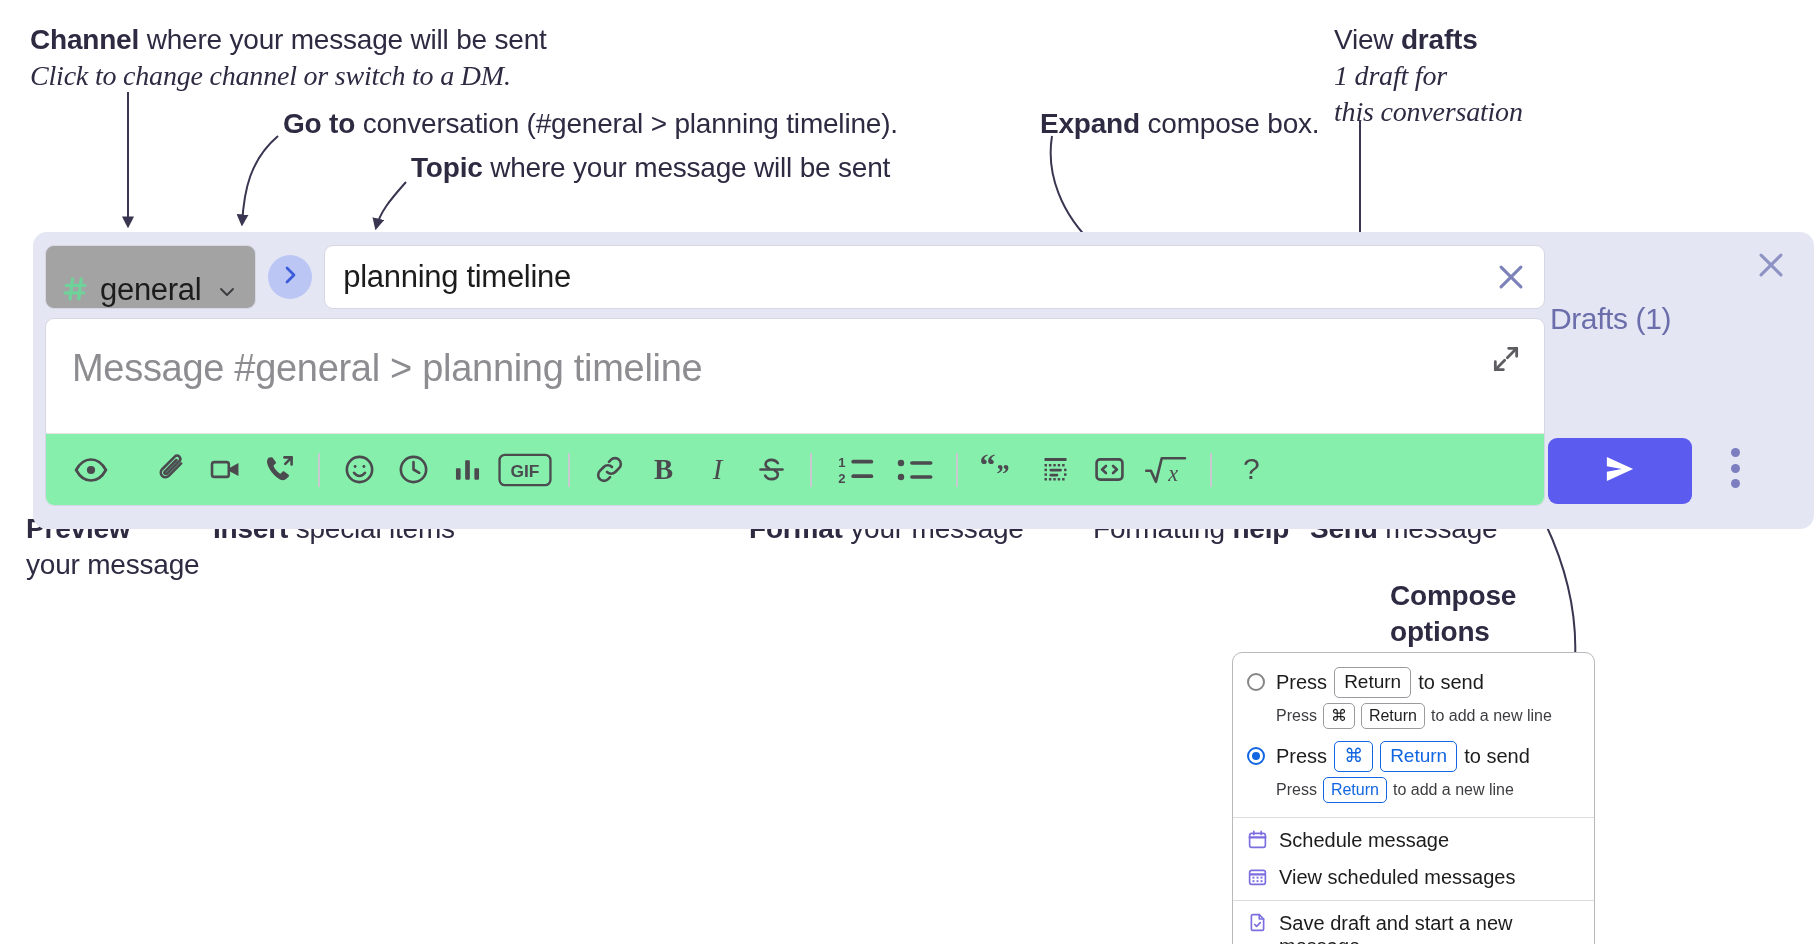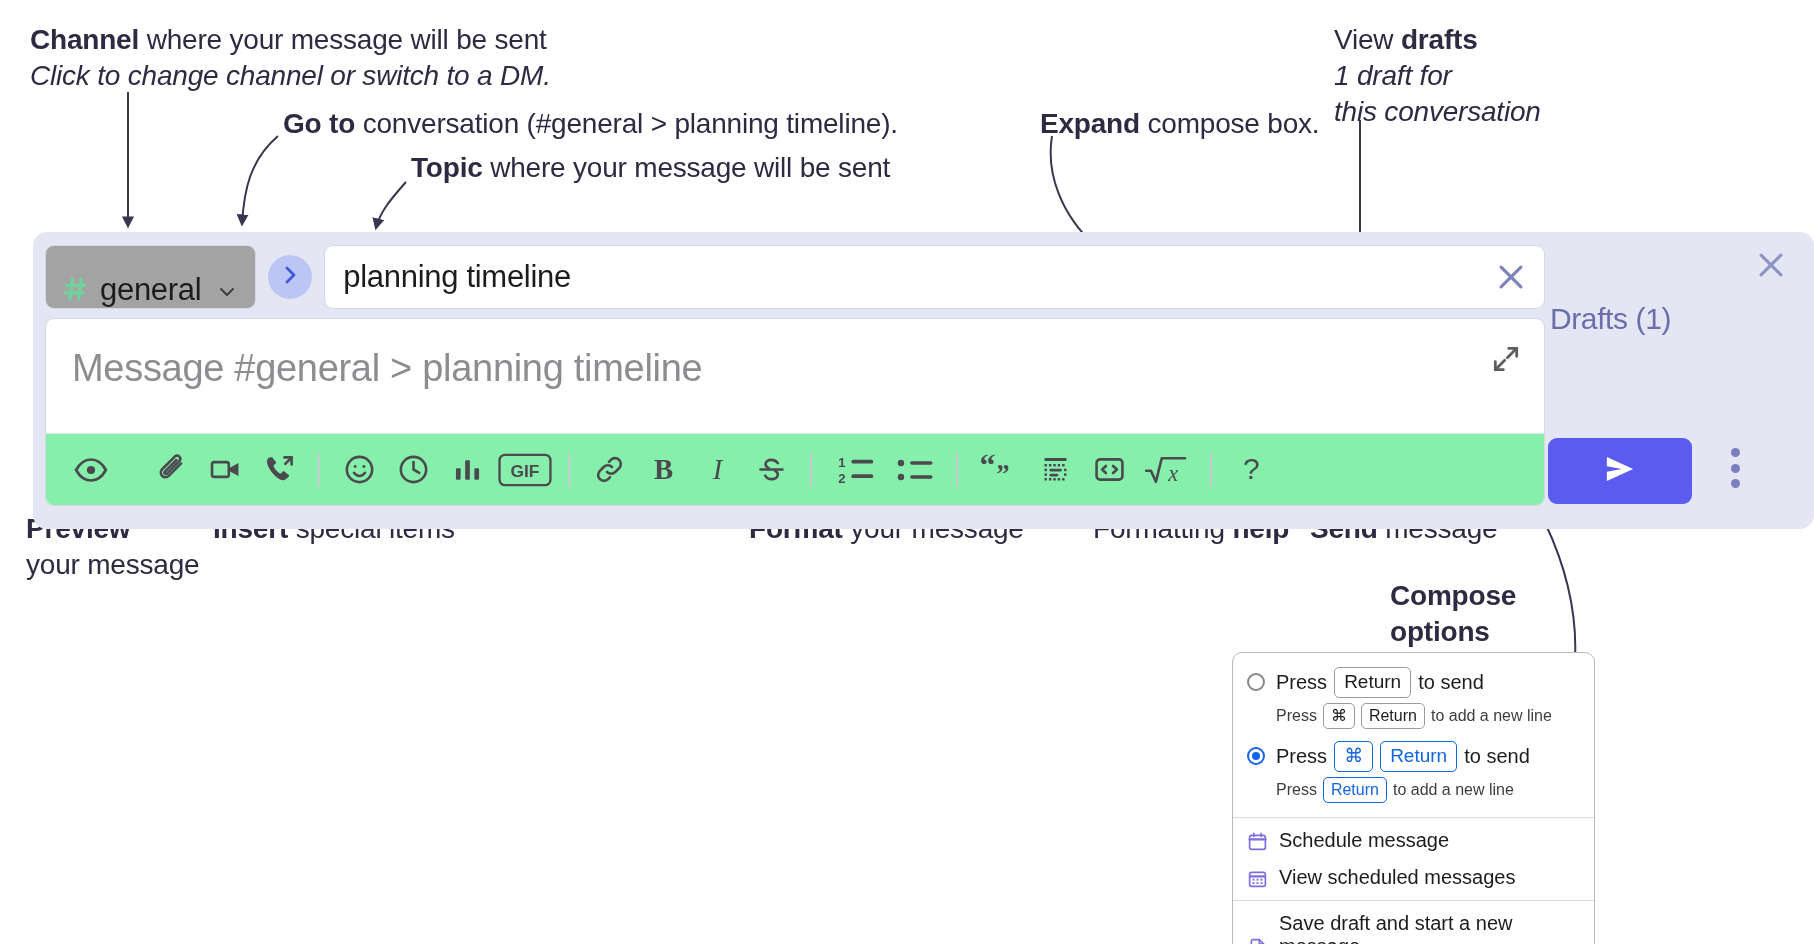--- a/index.html
+++ b/index.html
@@ -17,21 +17,21 @@
   }
   .anno {
     position: absolute;
     color: #2e2a42;
     font-size: 28px;
     line-height: 1.28;
     white-space: nowrap;
     letter-spacing: -0.2px;
   }
   .anno b { font-weight: 700; }
-  .anno i { font-style: italic; }
+  .anno i { font-style: italic; font-family: Liberation Serif, serif; }
 
   svg.overlay {
     position: absolute;
     left: 0; top: 0;
     width: 1814px; height: 944px;
     pointer-events: none;
     overflow: visible;
   }
 
   
@@ -265,21 +265,21 @@
     color: #1d1c1d;
     background: #fff;
     min-width: 22px;
     text-align: right;
   }
   .radio-label .key { font-size: 19px; padding: 1px 9px; }
   .key.blue { border-color: #1266e2; color: #1266e2; }
   .menu-div { height: 1px; background: #dcdcdf; }
   .menu-item {
     display: flex;
-    align-items: flex-end;
+    align-items: flex-start;
     gap: 11px;
     padding: 7px 14px;
     font-size: 20px;
     cursor: pointer;
   }
   .menu-item .mi-icon { flex: 0 0 auto; width: 21px; height: 21px; }
 </style>
 </head>
 <body>
 

